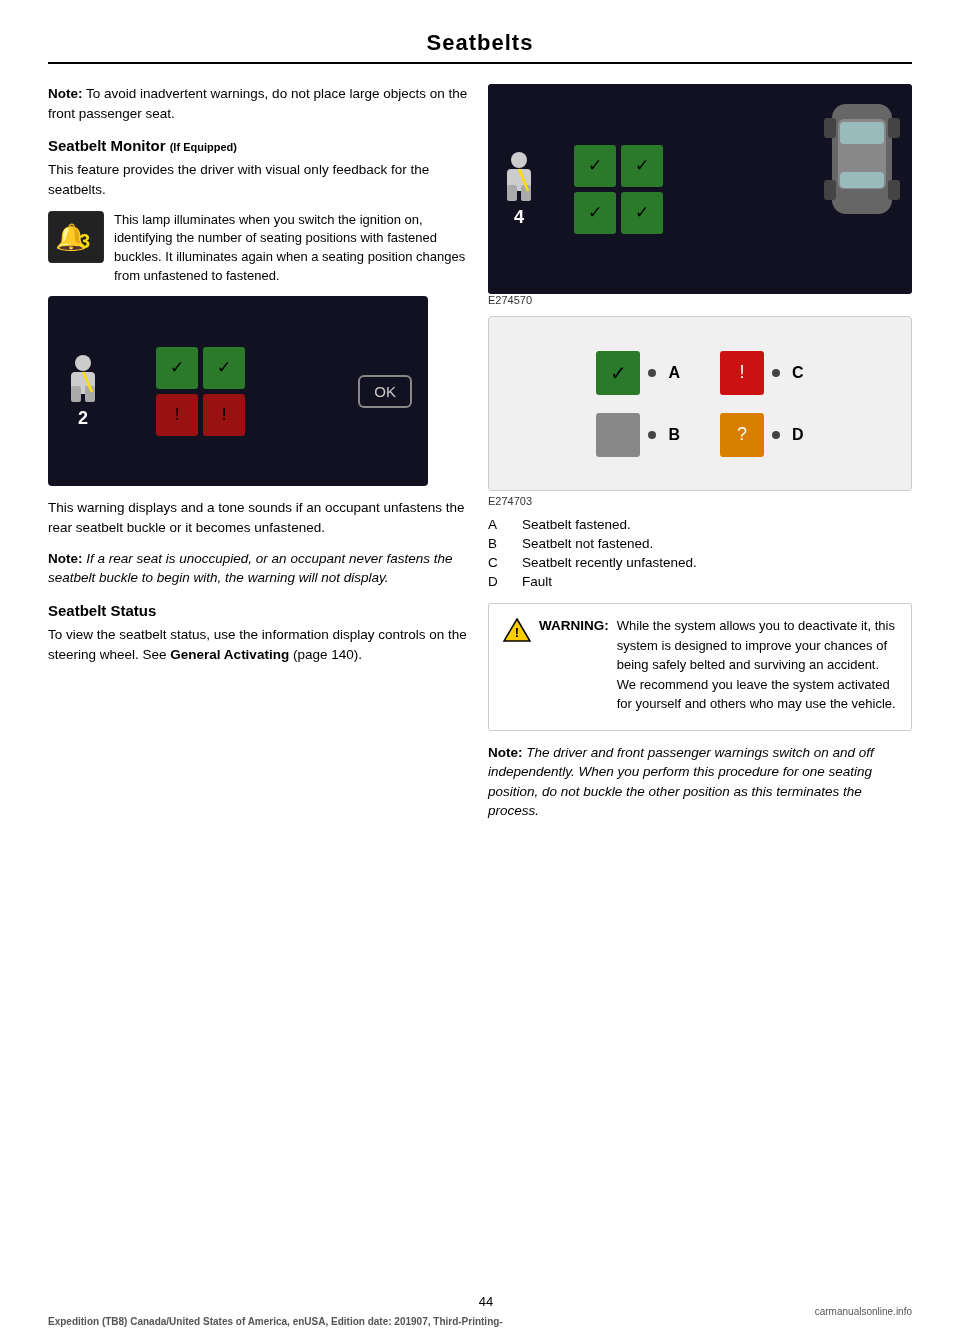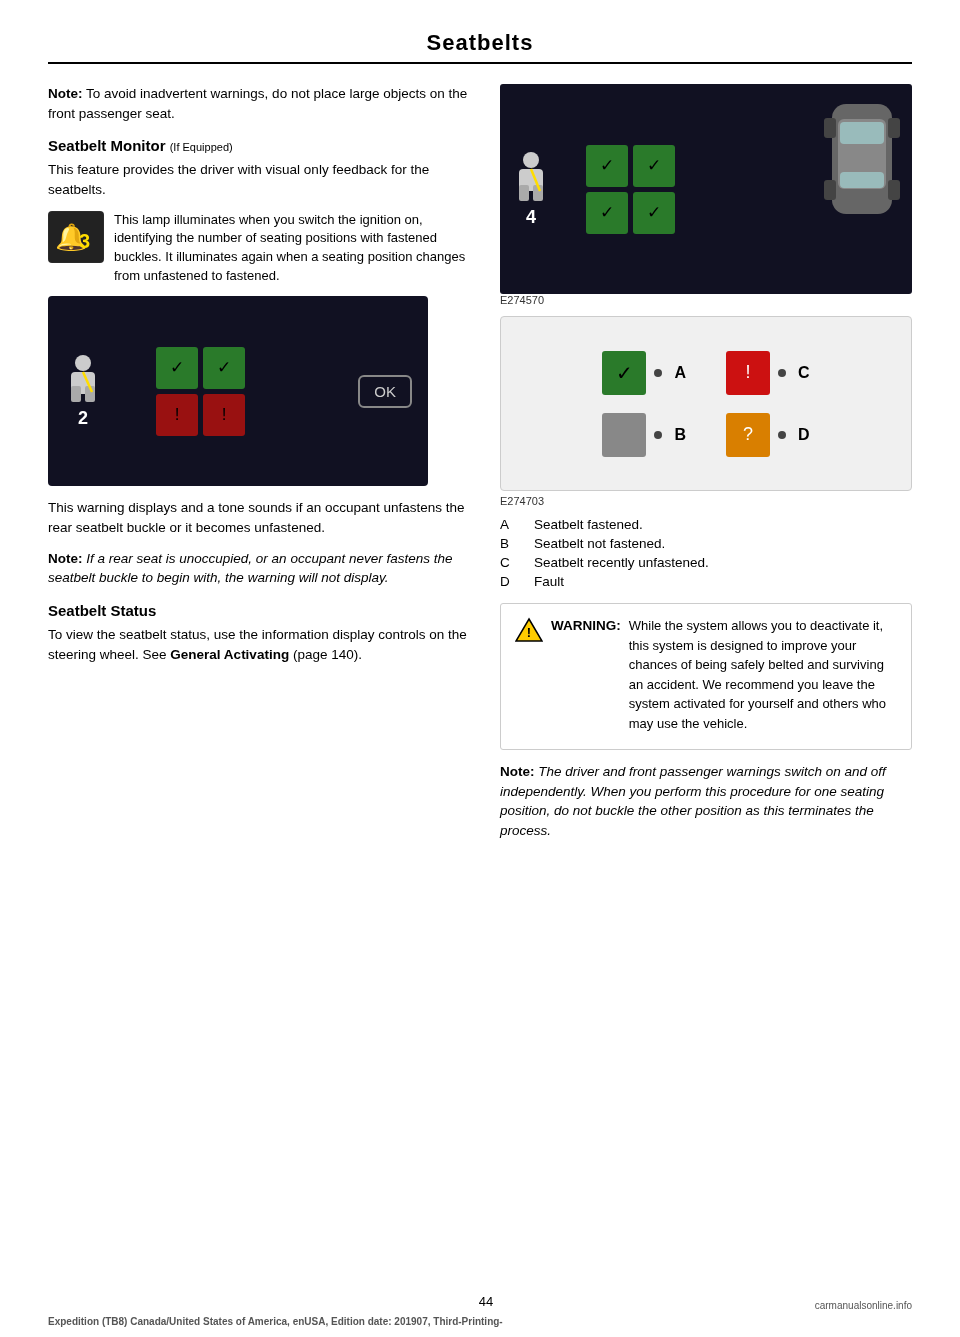--- a/index.html
+++ b/index.html
@@ -25,21 +25,21 @@
       letter-spacing: 1px;
       margin-bottom: 6px;
     }
     .title-rule {
       border: none;
       border-top: 2px solid #000;
       margin-bottom: 20px;
     }
     .content-cols {
       display: flex;
-      gap: 32px;
+      gap: 20px;
     }
     .col-left {
       flex: 0 0 420px;
       max-width: 420px;
     }
     .col-right {
       flex: 1;
     }
     .note-block {
       margin-bottom: 14px;
@@ -50,21 +50,21 @@
       font-weight: bold;
     }
     .section-heading {
       font-weight: bold;
       font-size: 15px;
       margin-bottom: 6px;
       margin-top: 14px;
     }
     .section-heading .if-equipped {
       font-size: 11px;
-      font-weight: normal;
+      font-weight: bold;
       vertical-align: middle;
     }
     .body-text {
       font-size: 13.5px;
       line-height: 1.5;
       margin-bottom: 10px;
     }
     .lamp-row {
       display: flex;
       align-items: flex-start;
@@ -219,21 +219,21 @@
     .footer-model {
       position: absolute;
       bottom: 10px;
       left: 48px;
       font-size: 10px;
       color: #555;
       font-weight: bold;
     }
     .footer-site {
       position: absolute;
-      bottom: 26px;
+      bottom: 20px;
       right: 48px;
       font-size: 10px;
       color: #555;
     }
     
     .top-right-dash {
       width: 100%;
       height: 210px;
       background: #111122;
       border-radius: 3px;

